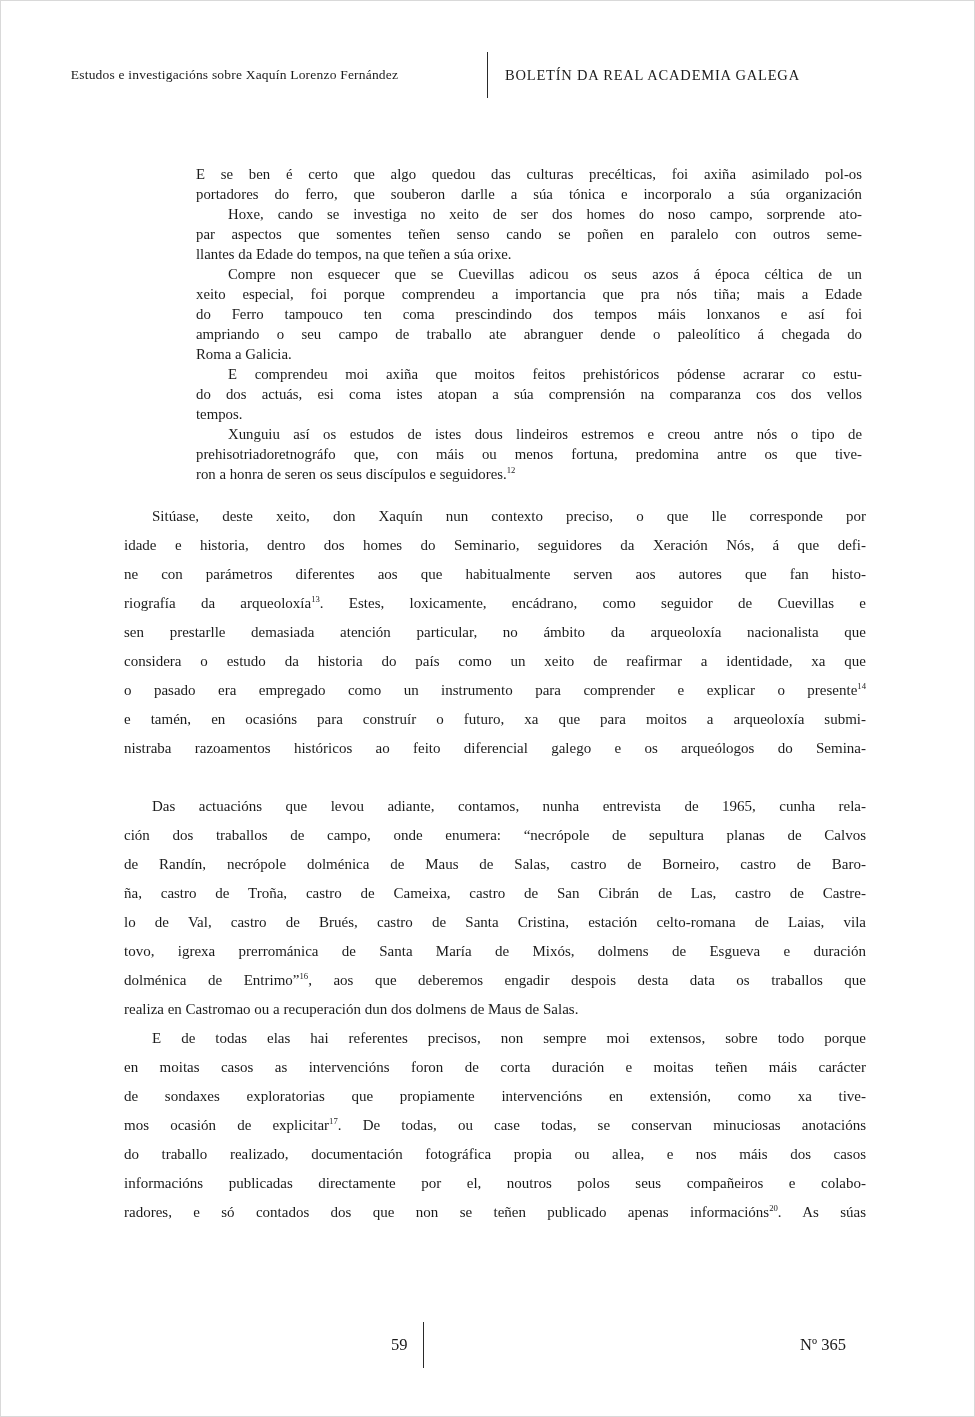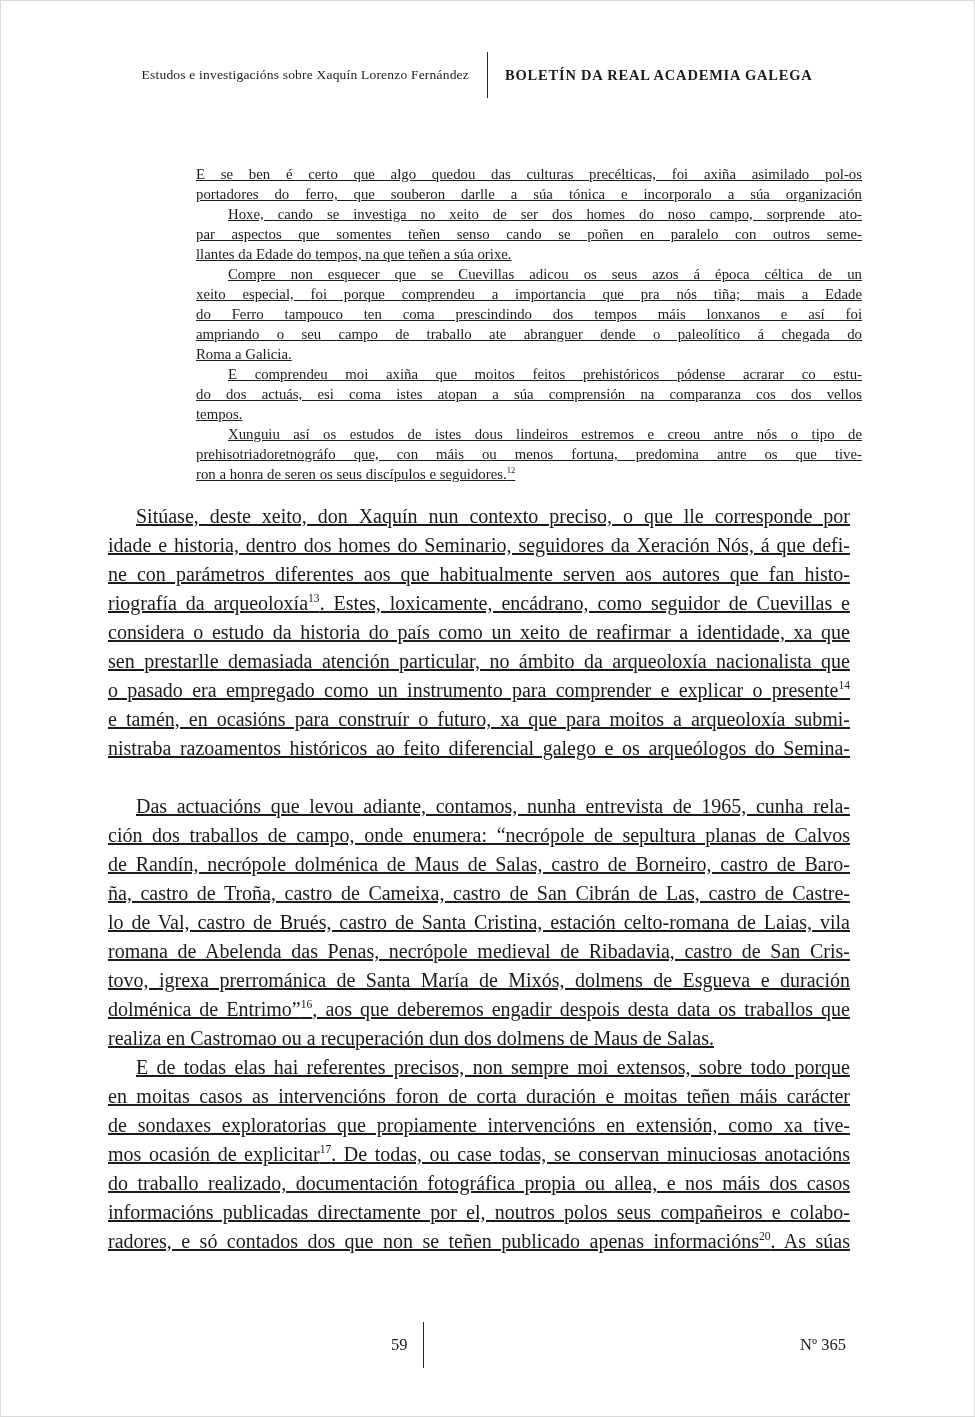--- a/index.html
+++ b/index.html
@@ -11,41 +11,41 @@
     font-family:"Liberation Serif", serif;
     overflow:hidden;
   }
   .page-border { position:absolute; inset:0; border:1px solid #d9d9d9; pointer-events:none; }
 
   
   .header {
     position:absolute; top:45px; left:0; width:975px; height:60px;
     display:grid; grid-template-columns:1fr 1px 1fr; align-items:center;
   }
-  .header .hl { text-align:right; padding-right:18px; font-size:13.5px; letter-spacing:0.2px; }
+  .header .hl { text-align:center; padding-right:18px; font-size:13.5px; letter-spacing:0.2px; }
   .header .hdiv { width:1px; height:46px; background:#2a2a2a; justify-self:center; }
-  .header .hr { text-align:left; padding-left:17px; font-size:14.5px; letter-spacing:0.8px;font-weight:bold; }
+  .header .hr { text-align:left; padding-left:17px; font-size:14.5px; letter-spacing:0.8px; }
 
   
   .quote {
     position:absolute; top:164px; left:196px; width:666px;
     font-size:14.8px; line-height:20px;
   }
   .quote .ind { text-indent:32px; }
 
   
   .body-text {
-    position:absolute; top:502px; left:108px; width:742px;
-    font-size:20px; line-height:29px;
+    position:absolute; top:502px; left:124px; width:742px;
+    font-size:15px; line-height:29px;
   }
   .body-text .ind { text-indent:28px; }
 
   .para { margin:0; }
   .para.gap { margin-top:29px; }
-  .line { white-space:normal;text-decoration:underline; }
+  .line { white-space:normal; }
   .line.just { text-align:justify; text-align-last:justify; }
   sup { font-size:0.58em; line-height:0; vertical-align:super; }
 
   
   .footer {
     position:absolute; top:1315px; left:0; width:846px; height:60px;
     display:grid; grid-template-columns:1fr 1px 1fr; align-items:center;
     font-size:16.5px;
   }
   .footer .fl { text-align:right; padding-right:15px; }
@@ -92,33 +92,32 @@
         <div class="line">ron a honra de seren os seus discípulos e seguidores.<sup>12</sup></div>
       </div>
     </section>
 
   <section class="body-text">
       <div class="para">
         <div class="line just ind">Sitúase, deste xeito, don Xaquín nun contexto preciso, o que lle corresponde por</div>
         <div class="line just">idade e historia, dentro dos homes do Seminario, seguidores da Xeración Nós, á que defi-</div>
         <div class="line just">ne con parámetros diferentes aos que habitualmente serven aos autores que fan histo-</div>
         <div class="line just">riografía da arqueoloxía<sup>13</sup>. Estes, loxicamente, encádrano, como seguidor de Cuevillas e</div>
+        <div class="line just">sen prestarlle demasiada atención particular, no ámbito da arqueoloxía nacionalista que</div>
         <div class="line just">considera o estudo da historia do país como un xeito de reafirmar a identidade, xa que</div>
-        <div class="line just">sen prestarlle demasiada atención particular, no ámbito da arqueoloxía nacionalista que</div>
         <div class="line just">o pasado era empregado como un instrumento para comprender e explicar o presente<sup>14</sup></div>
         <div class="line just">e tamén, en ocasións para construír o futuro, xa que para moitos a arqueoloxía submi-</div>
         <div class="line just">nistraba razoamentos históricos ao feito diferencial galego e os arqueólogos do Semina-</div>
       </div>
       <div class="para gap">
         <div class="line just ind">Das actuacións que levou adiante, contamos, nunha entrevista de 1965, cunha rela-</div>
         <div class="line just">ción dos traballos de campo, onde enumera: “necrópole de sepultura planas de Calvos</div>
         <div class="line just">de Randín, necrópole dolménica de Maus de Salas, castro de Borneiro, castro de Baro-</div>
         <div class="line just">ña, castro de Troña, castro de Cameixa, castro de San Cibrán de Las, castro de Castre-</div>
         <div class="line just">lo de Val, castro de Brués, castro de Santa Cristina, estación celto-romana de Laias, vila</div>
-        <div class="line just">romana de Abelenda das Penas, necrópole medieval de Ribadavia, castro de San Cris-</div>
         <div class="line just">tovo, igrexa prerrománica de Santa María de Mixós, dolmens de Esgueva e duración</div>
         <div class="line just">dolménica de Entrimo”<sup>16</sup>, aos que deberemos engadir despois desta data os traballos que</div>
         <div class="line">realiza en Castromao ou a recuperación dun dos dolmens de Maus de Salas.</div>
       </div>
       <div class="para">
         <div class="line just ind">E de todas elas hai referentes precisos, non sempre moi extensos, sobre todo porque</div>
         <div class="line just">en moitas casos as intervencións foron de corta duración e moitas teñen máis carácter</div>
         <div class="line just">de sondaxes exploratorias que propiamente intervencións en extensión, como xa tive-</div>
         <div class="line just">mos ocasión de explicitar<sup>17</sup>. De todas, ou case todas, se conservan minuciosas anotacións</div>
         <div class="line just">do traballo realizado, documentación fotográfica propia ou allea, e nos máis dos casos</div>

